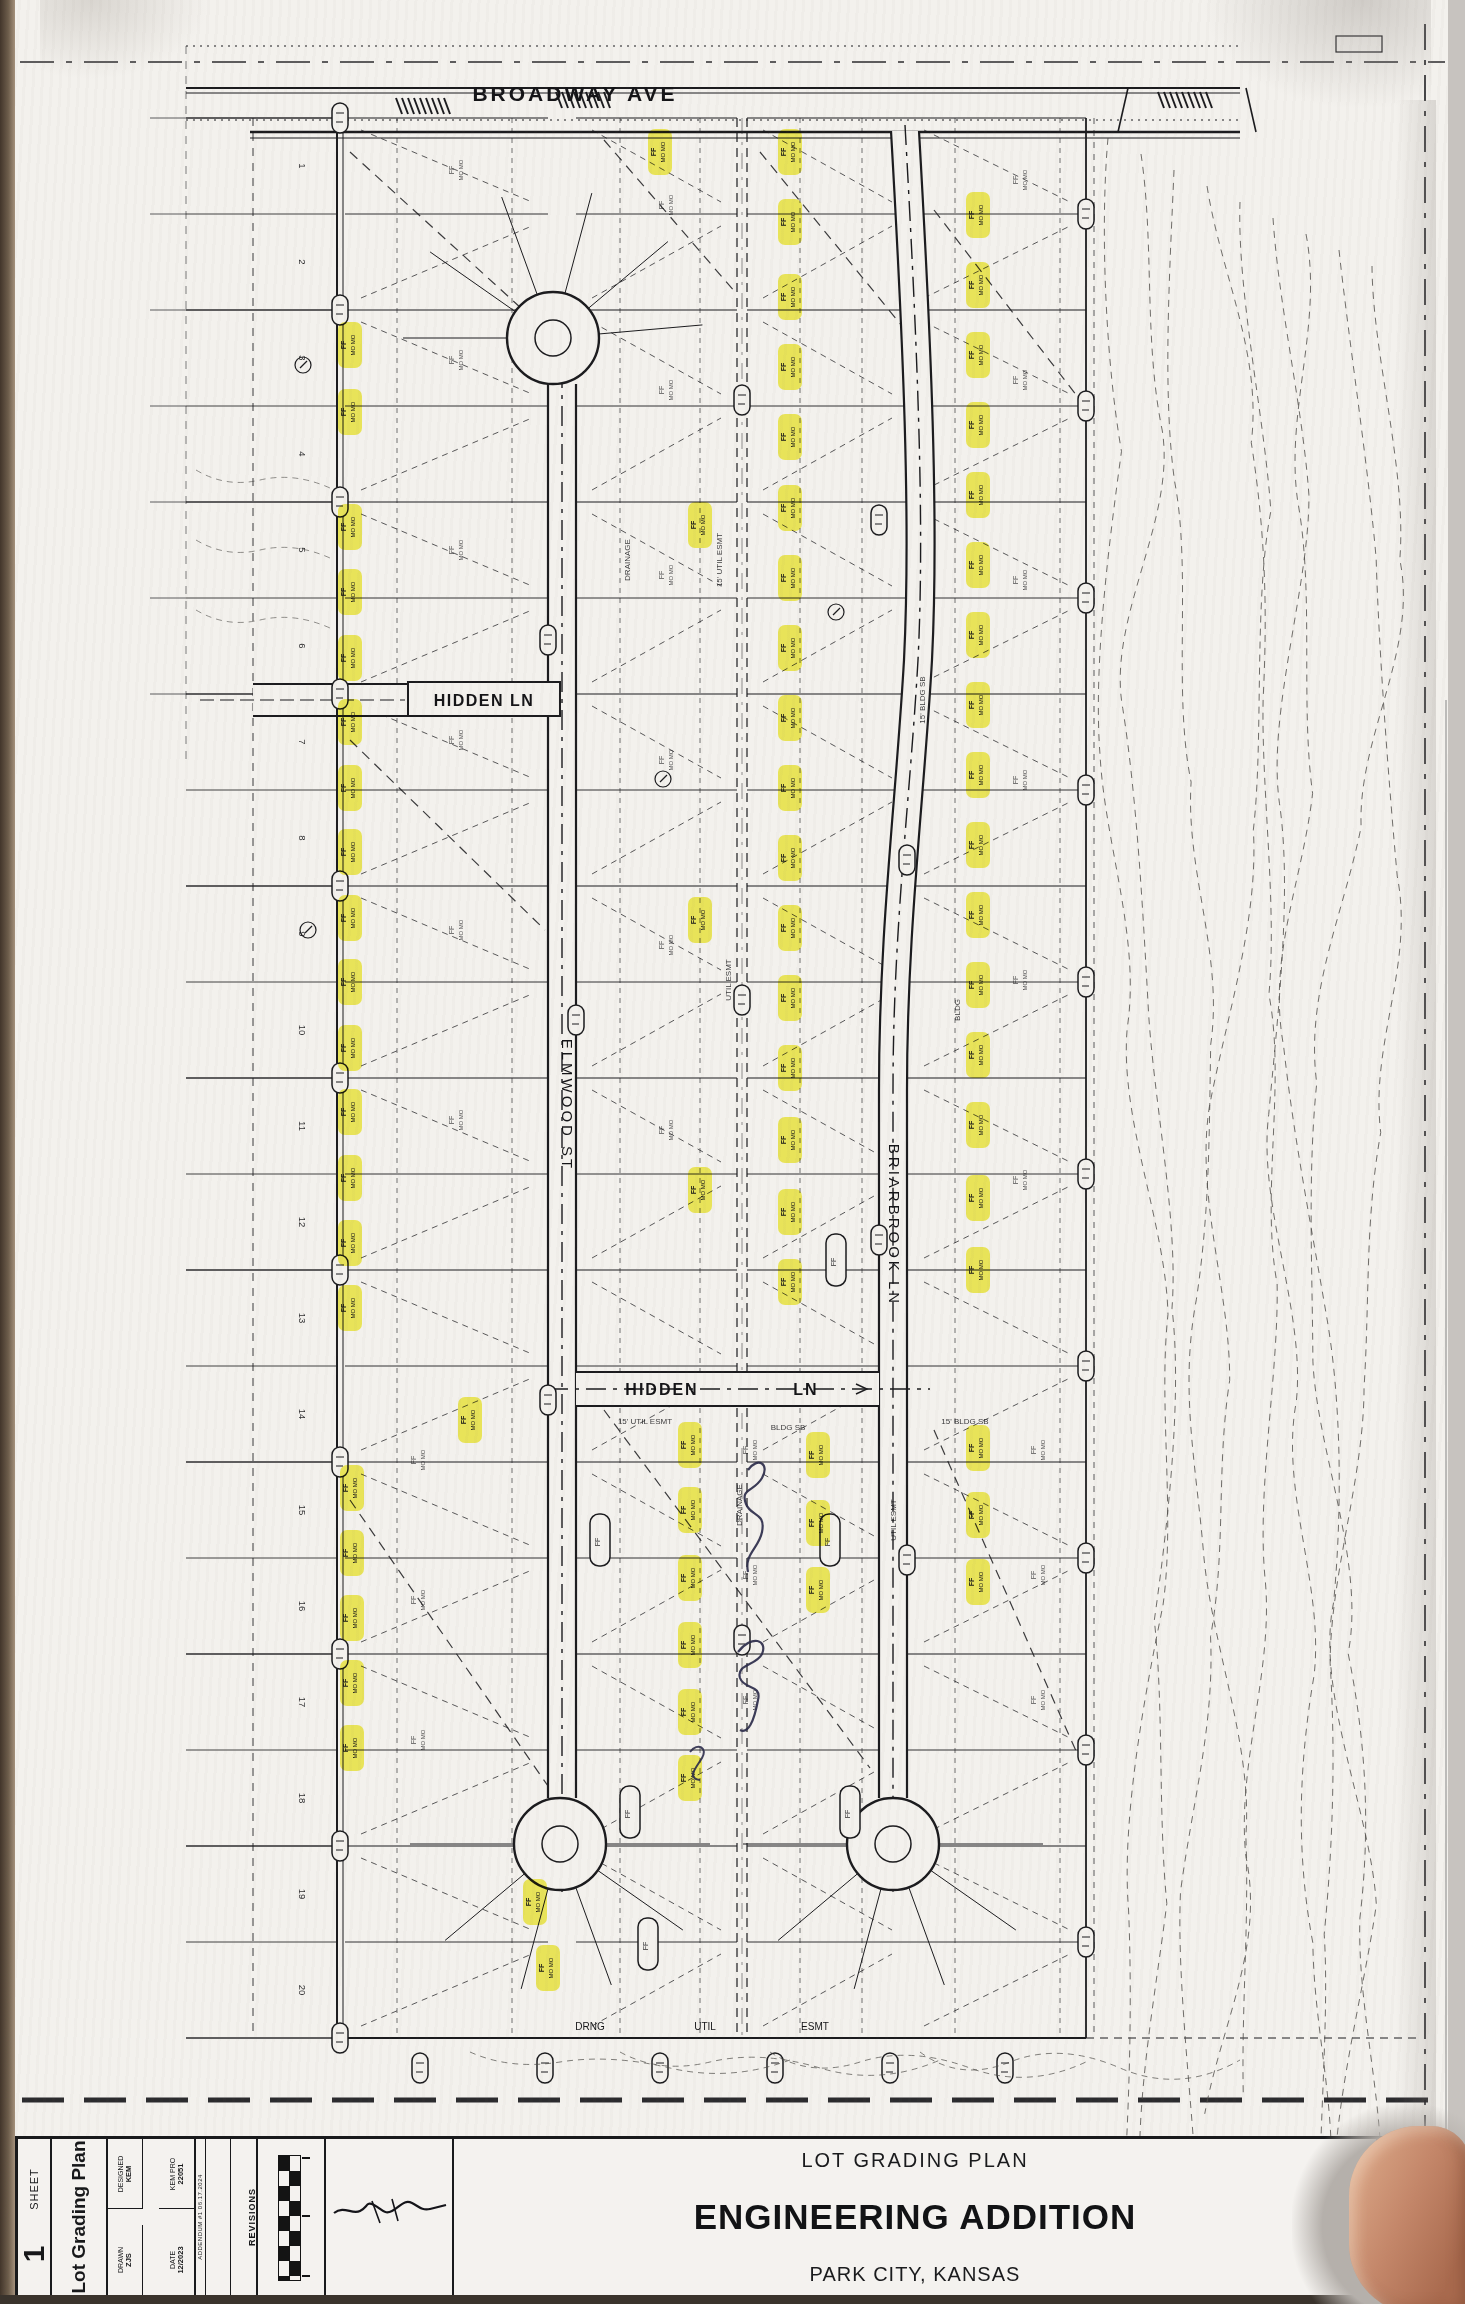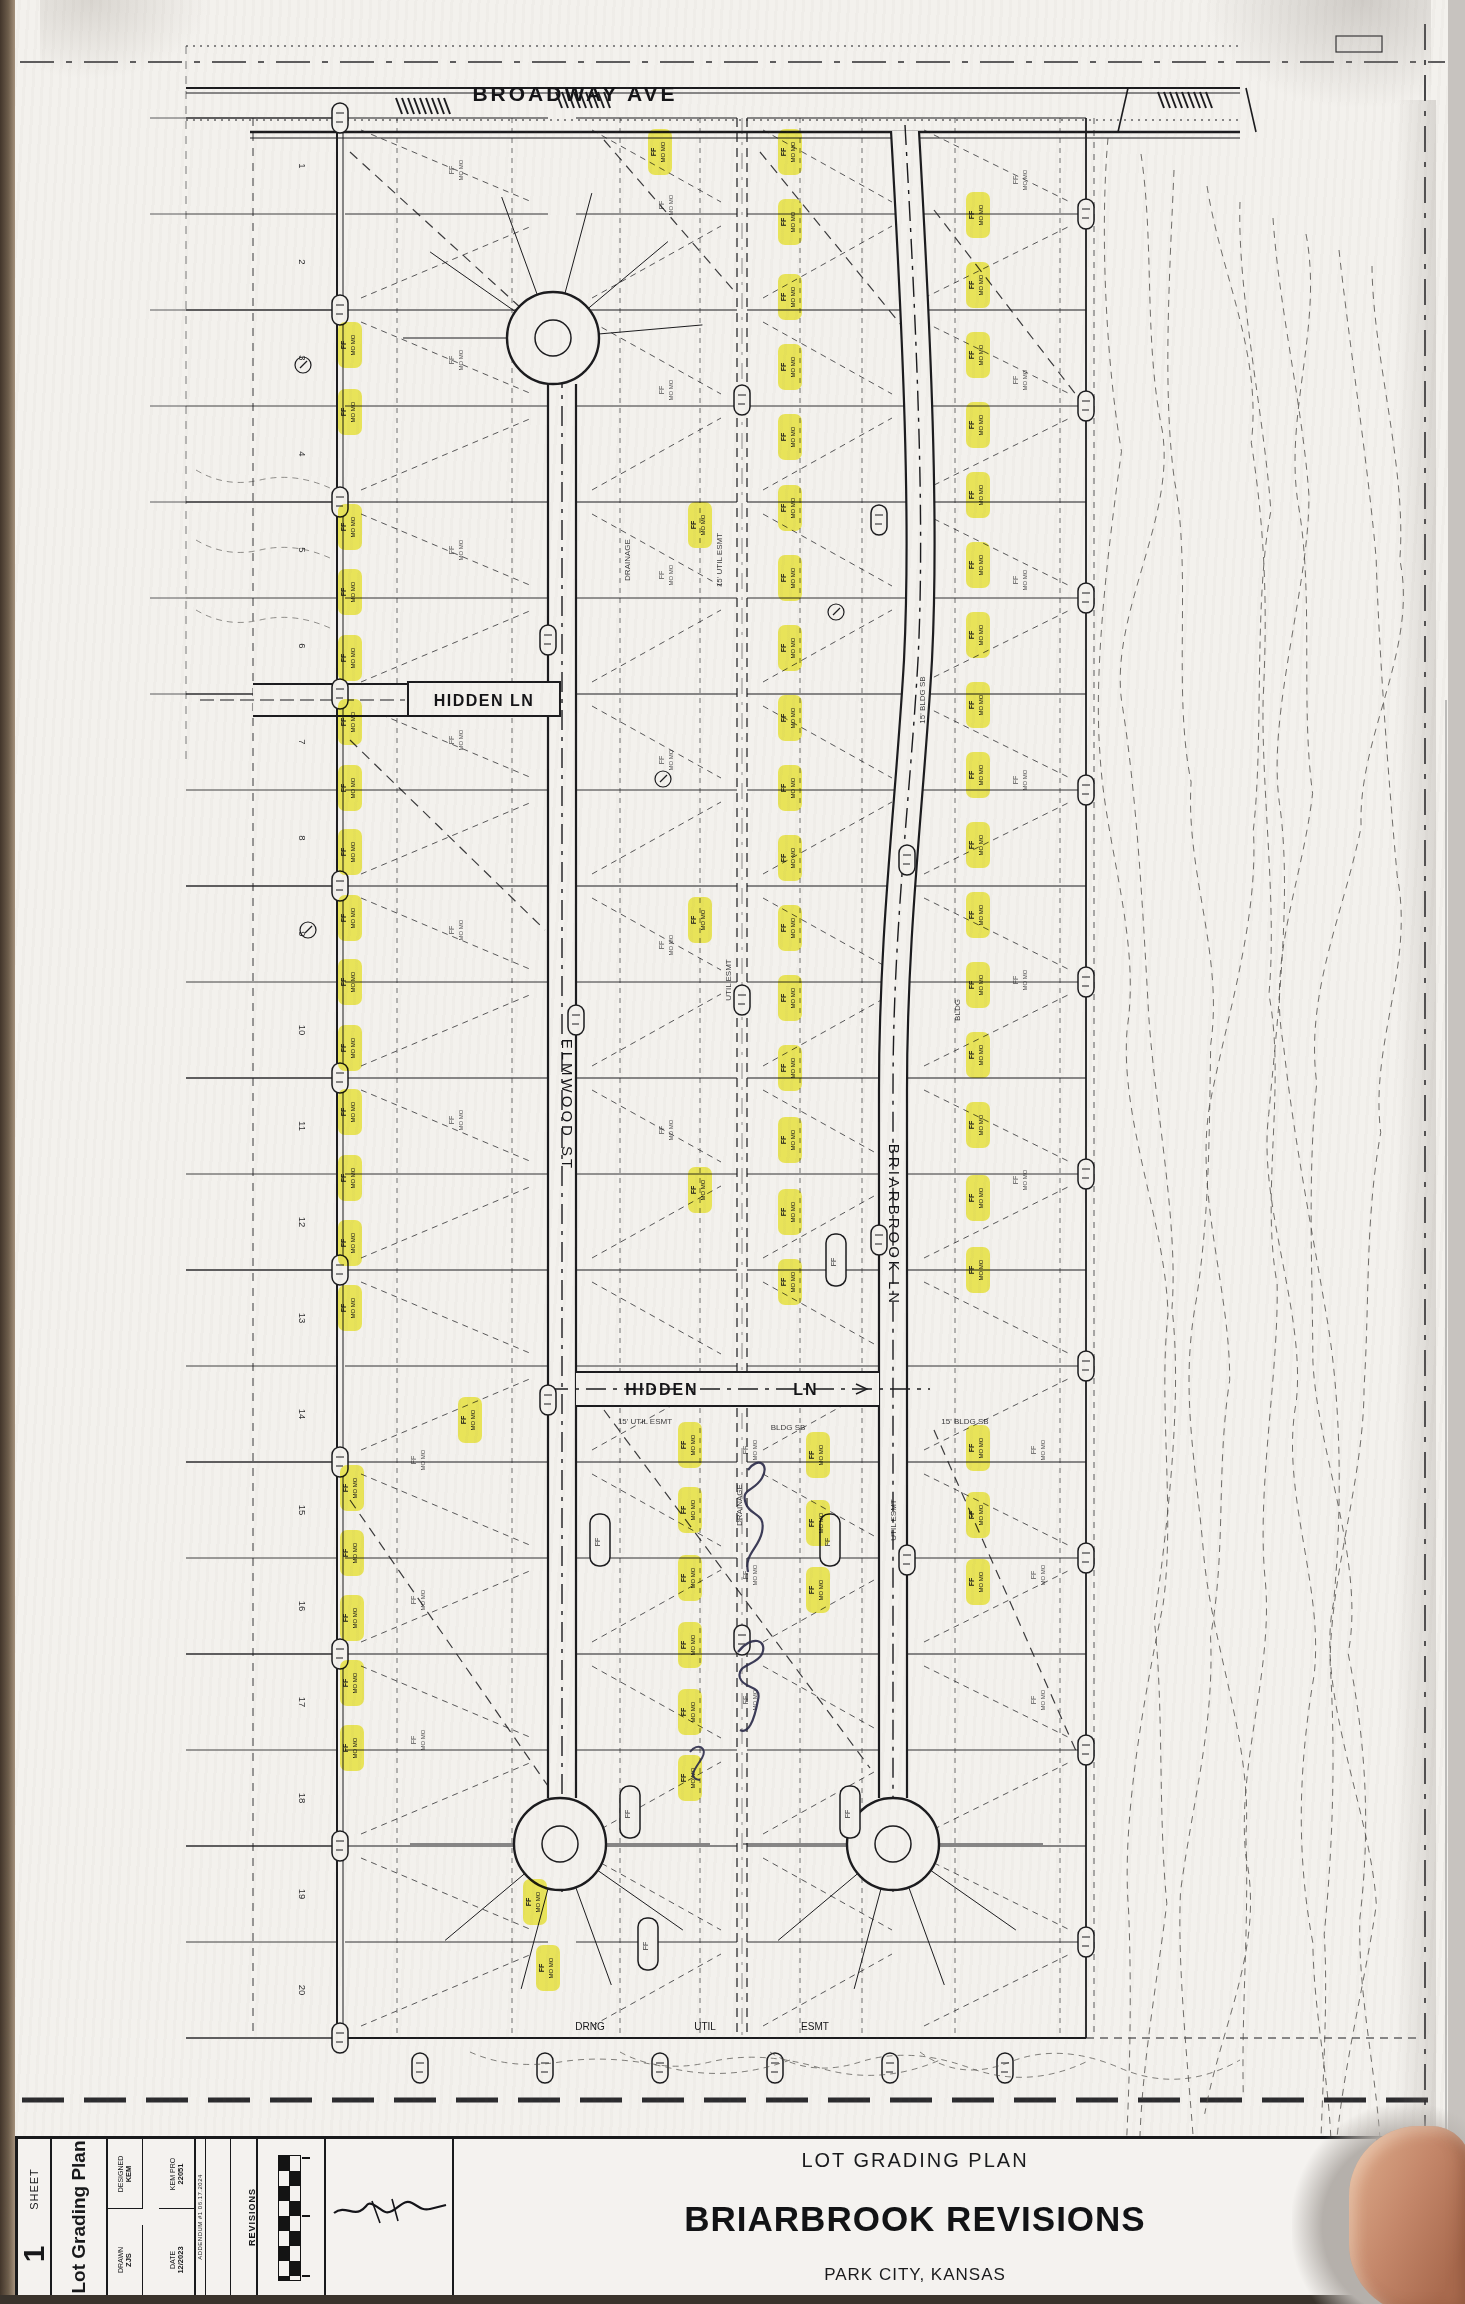--- a/index.html
+++ b/index.html
@@ -44,21 +44,21 @@
   .tb-scale{width:68px;}
   .sbar{position:absolute;top:16px;width:10px;height:124px;border:1px solid #141414;}
   .sbar.b1{left:20px;background:repeating-linear-gradient(180deg,#141414 0 15px,rgba(0,0,0,0) 15px 30px);}
   .sbar.b2{left:31px;background:repeating-linear-gradient(180deg,rgba(0,0,0,0) 0 15px,#141414 15px 30px);}
   .stick{position:absolute;left:44px;width:8px;height:2px;background:#141414;}
   .tb-sig{width:128px;border-right:2px solid #191a1c;}
   .tb-title{flex:1 1 auto;display:flex;flex-direction:column;justify-content:space-evenly;
             align-items:center;border-right:none;}
   .t1{font-size:20px;letter-spacing:2px;color:#1a1b1d;}
   .t2{font-size:35px;font-weight:bold;letter-spacing:1px;color:#121315;}
-  .t3{font-size:17px;letter-spacing:1px;color:#1a1b1d;}
+  .t3{font-size:20px;letter-spacing:1px;color:#1a1b1d;}
   .tb-firm{width:70px;border-left:3px solid #191a1c;border-right:none;}
   .firm-stack{top:36%;}
   .firm-stack .firm{display:block;font-size:19px;font-weight:bold;letter-spacing:1px;}
   .firm-stack .firmsub{display:block;font-size:6px;letter-spacing:4px;margin-top:2px;}
   .logo{position:absolute;left:50%;bottom:6px;transform:translateX(-50%);}
 
   
   .finger-halo{position:absolute;right:-12px;bottom:-10px;width:185px;height:210px;z-index:5;
     background:radial-gradient(ellipse at 62% 58%,#b5b0ab 0 52%,rgba(181,176,171,0) 72%);}
   .finger{position:absolute;right:-6px;bottom:-10px;width:122px;height:188px;z-index:6;
@@ -906,21 +906,21 @@
       <div class="stick" style="top:136px"></div>
     </div>
     <div class="tb-cell tb-sig">
       <svg width="126" height="152">
         <path d="M8,74 c10,-8 18,2 26,-2 c8,-4 6,-10 14,-6 c8,4 10,10 18,6 c8,-4 12,-12 20,-8 c6,3 10,8 18,6 l16,-4" stroke="#15151a" stroke-width="2.2" fill="none"></path>
         <path d="M46,62 l8,22 M66,60 l6,22" stroke="#15151a" stroke-width="1.6" fill="none"></path>
       </svg>
     </div>
     <div class="tb-cell tb-title">
       <div class="t1">LOT GRADING PLAN</div>
-      <div class="t2">BRIARBROOK REVISIONS</div>
+      <div class="t2">ENGINEERING ADDITION</div>
       <div class="t3">PARK CITY, KANSAS</div>
     </div>
     <div class="tb-cell tb-firm">
       <div class="rot firm-stack">
         <span class="firm">KEMILLER</span>
         <span class="firmsub">ENGINEERING</span>
       </div>
       <svg class="logo" width="44" height="44">
         <circle cx="22" cy="22" r="16" fill="none" stroke="#17181a" stroke-width="2.4"></circle>
         <circle cx="22" cy="22" r="9" fill="none" stroke="#17181a" stroke-width="1.6"></circle>

